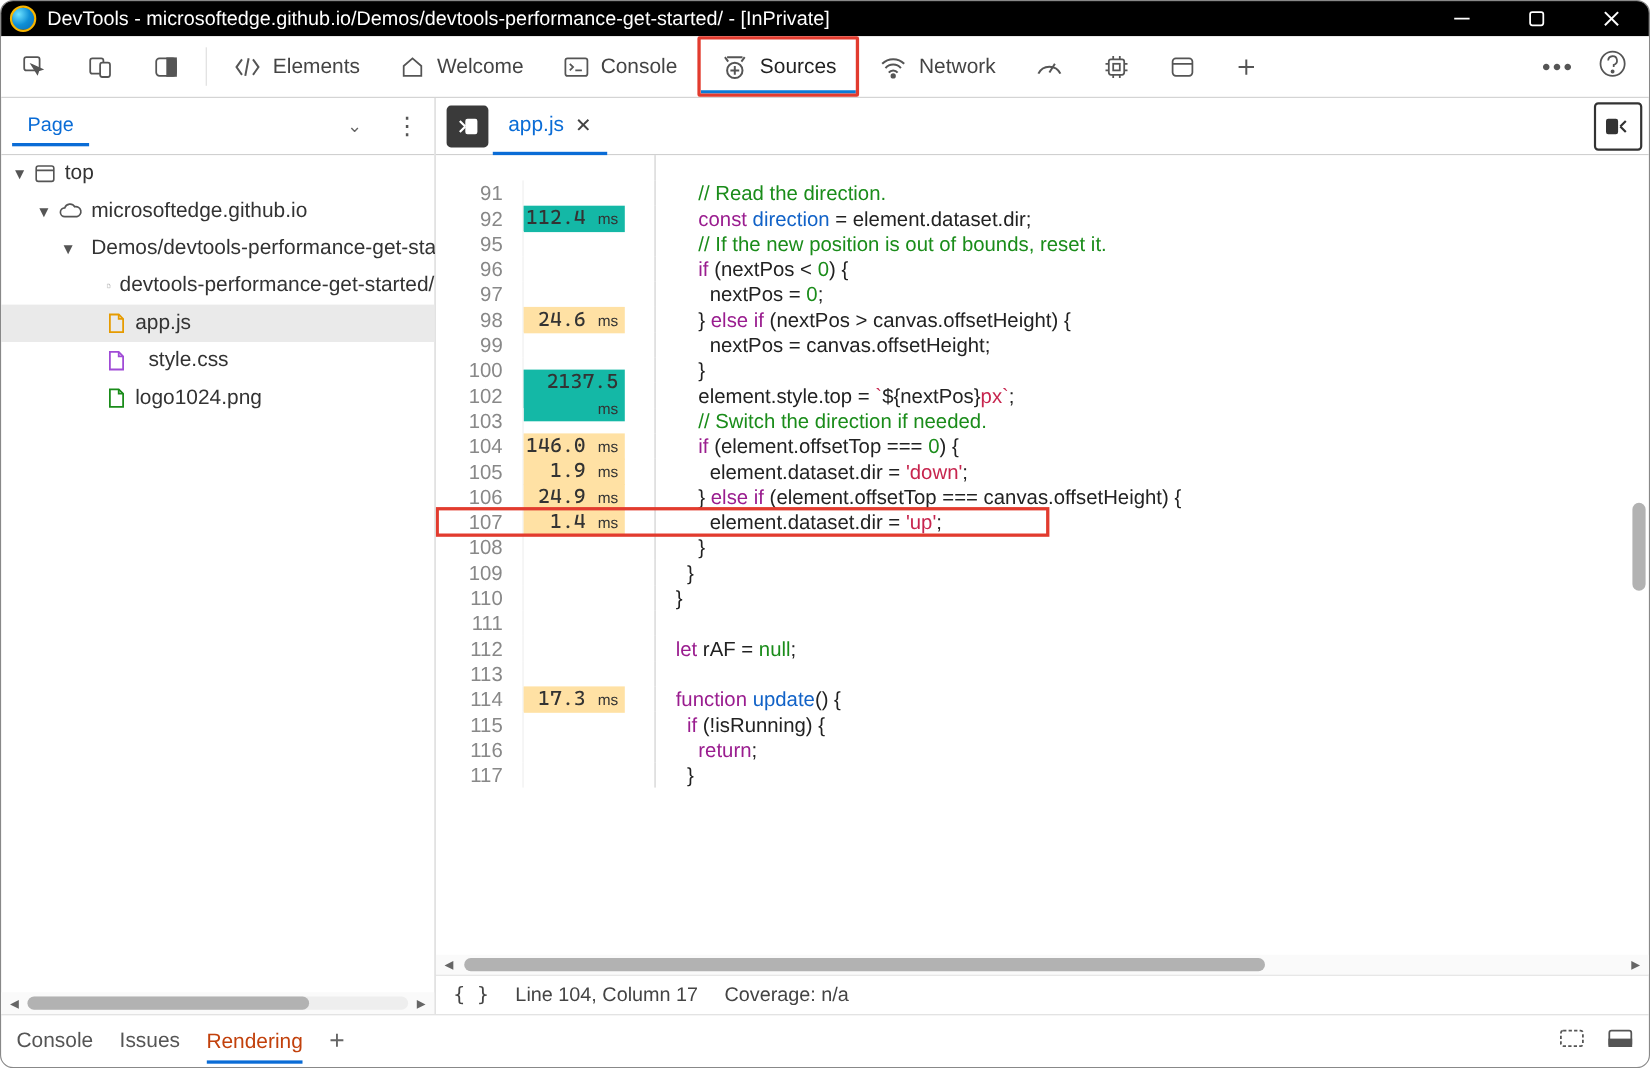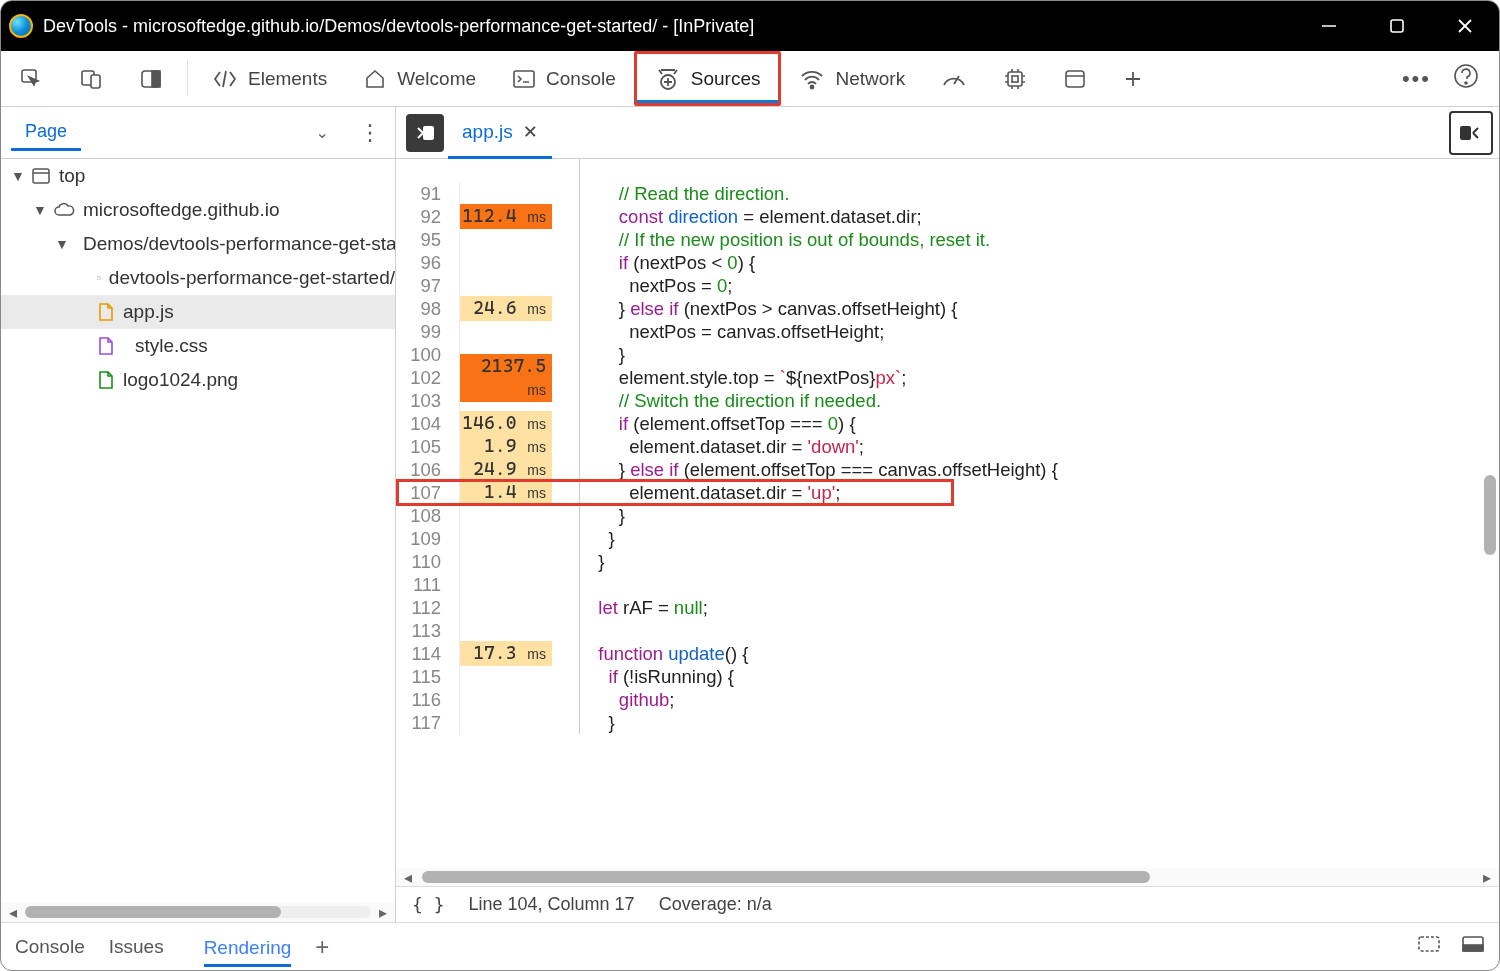--- a/index.html
+++ b/index.html
@@ -15,21 +15,21 @@
       border-radius: 12px;
       overflow: hidden;
       border: 1px solid #888;
       display: flex;
       flex-direction: column;
     }
     
     .titlebar {
       background: #000;
       color: #fff;
-      height: 50px;
+      height: 32px;
       display: flex;
       align-items: center;
       padding: 0 8px;
       font-size: 18px;
     }
     .titlebar .edge-icon {
       width: 24px; height: 24px; margin-right: 10px;
       background: radial-gradient(circle at 30% 30%, #6fe3ff, #0f8fd6 50%, #0b6ab0);
       border-radius: 50%;
       border: 2px solid #f7b500;
@@ -202,21 +202,21 @@
       flex: 1;
       overflow: hidden;
       position: relative;
       font-family: "Cascadia Mono", Consolas, monospace;
       font-size: 18.5px;
       line-height: 23px;
     }
     .code-lines {
       position: absolute;
       top: 0;
-      left: 0;
+      left: 16px;
       right: 0;
     }
     .line {
       display: flex;
       align-items: center;
       height: 23px;
     }
     .highlighted-row {
       position: absolute;
       left: 0; right: 0;
@@ -234,21 +234,21 @@
       user-select: none;
       border-right: 1px solid #eee;
     }
     .timing {
       width: 92px;
       text-align: right;
       padding-right: 6px;
       color: #333;
       font-family: "Cascadia Mono", Consolas, monospace;
     }
-    .timing.hot { background: #f97316; }
+    .timing.hot { background: #14b8a6; }
     .timing.warm { background: #ffe1a4; }
     .timing .ms { font-size: 14px; }
     .gap {
       width: 28px;
       border-right: 1px solid #ccc;
       height: 100%;
     }
     .code {
       padding-left: 8px;
       white-space: pre;
@@ -298,21 +298,21 @@
     .drawer {
       height: 48px;
       border-top: 1px solid #ddd;
       display: flex;
       align-items: center;
       padding: 0 14px;
       gap: 24px;
       font-size: 19px;
       color: #555;
     }
-    .drawer .active { color: #3b82f6; border-bottom: 3px solid #0a6cd6; padding-bottom: 5px; margin-bottom: -11px; margin-left: 16px;}
+    .drawer .active { color: #c2410c; border-bottom: 3px solid #0a6cd6; padding-bottom: 5px; margin-bottom: -11px;}
     .drawer .right { margin-left: auto; display: flex; gap: 20px; }
     .chev { font-size: 16px; color: #666; }
   </style>
 </head>
 <body>
 
 <div class="titlebar">
   <div class="edge-icon"></div>
   <span>DevTools - microsoftedge.github.io/Demos/devtools-performance-get-started/ - [InPrivate]</span>
   <div class="win-buttons">
@@ -672,21 +672,21 @@
           <div class="line">
             <div class="ln">115</div>
             <div class="timing"></div>
             <div class="gap"></div>
             <div class="code"><span>    </span><span class="tok-kw">if</span><span> (!isRunning) {</span></div>
           </div>
           <div class="line">
             <div class="ln">116</div>
             <div class="timing"></div>
             <div class="gap"></div>
-            <div class="code"><span>      </span><span class="tok-kw">github</span><span>;</span></div>
+            <div class="code"><span>      </span><span class="tok-kw">return</span><span>;</span></div>
           </div>
           <div class="line">
             <div class="ln">117</div>
             <div class="timing"></div>
             <div class="gap"></div>
             <div class="code"><span>    </span><span>}</span></div>
           </div>
         </div>
       <div class="highlighted-row" id="hlrow" style="top: 320px; width: 558px;"></div>
       <div class="code-vscroll">

